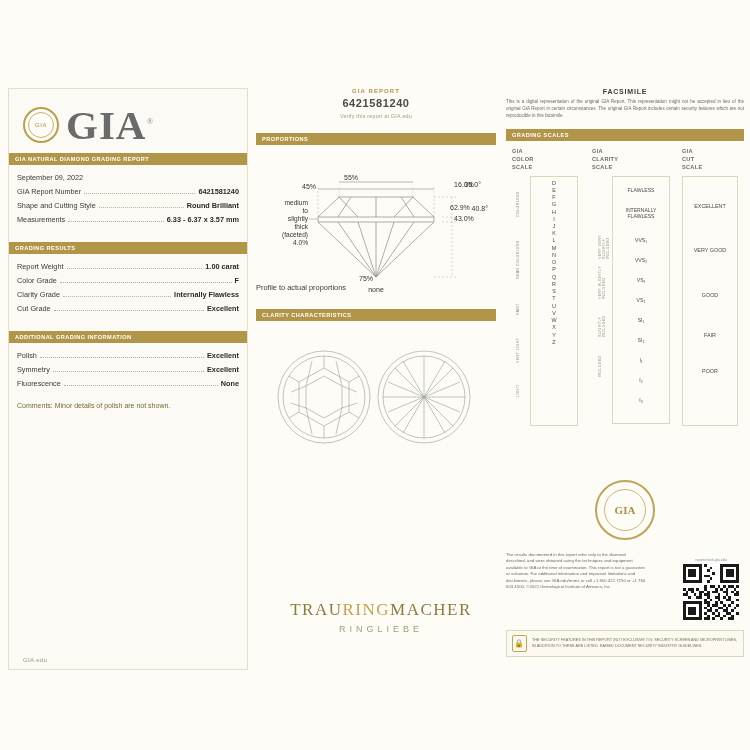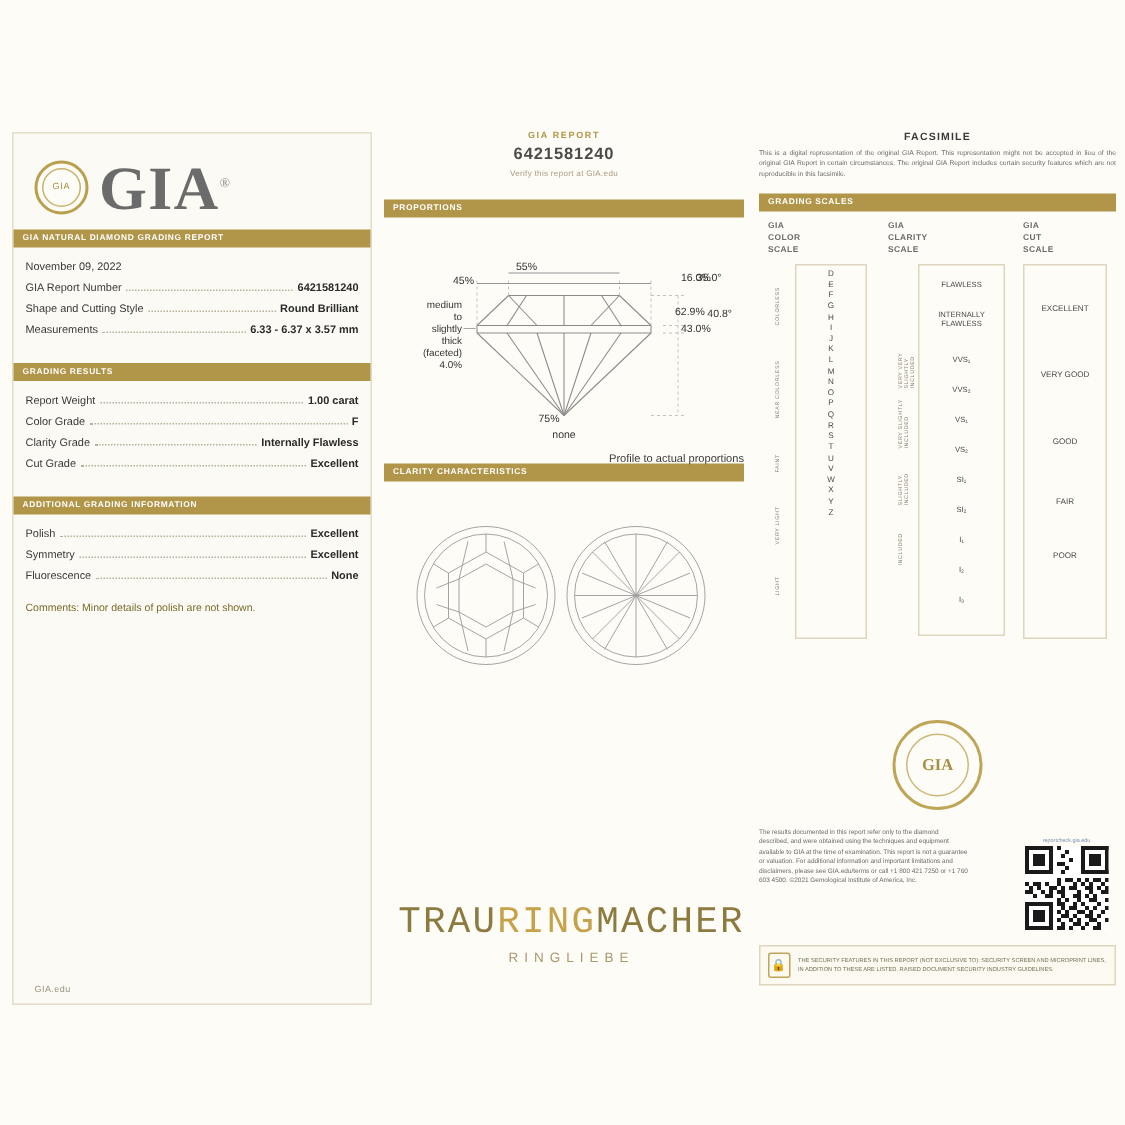--- a/index.html
+++ b/index.html
@@ -81,32 +81,32 @@
   }
   .verify{
     font-size:5.4px;color:#a79c7e;margin-top:4px;letter-spacing:.2px;
   }
   .mid-bar{margin-top:14px;}
   .prop-box{
     position:relative;height:150px;margin-top:6px;
   }
   .prop-svg{position:absolute;left:0;top:0;}
   .prop-cap{
-    text-align:right;font-size:7.4px;color:#3a3a3a;margin-top:18px;
+    text-align:left;font-size:7.4px;color:#3a3a3a;margin-top:0;
   }
   .clarity-box{
     margin-top:14px;height:140px;position:relative;
   }
   
   .brand{
     position:absolute;left:256px;top:600px;width:250px;text-align:center;
   }
   .brand-main{
-    font-size:25px;letter-spacing:1.5px;color:#8d7a3f;font-weight:normal;
-    font-family:Liberation Mono, monospace;
+    font-size:17px;letter-spacing:1.5px;color:#8d7a3f;font-weight:normal;
+    font-family:Liberation Serif, serif;
   }
   .brand-main .accent{color:#c6a24a;}
   .brand-sub{
     font-size:9px;letter-spacing:4px;color:#a99a6e;margin-top:4px;
   }
 
   
   .col-right{position:absolute;left:506px;top:88px;width:238px;height:580px;}
   .facsimile-title{
     text-align:center;font-size:7px;font-weight:bold;letter-spacing:.8px;color:#3a3a3a;
@@ -182,21 +182,21 @@
       </div>
       <div class="gia-word">
         <span>GIA</span><span class="gia-reg">®</span>
       </div>
     </div>
 
     <div style="position:absolute;left:0;top:64px;right:0;">
       <div class="bar">GIA NATURAL DIAMOND GRADING REPORT</div>
       <div class="rows">
         <div class="row plain">
-          <span class="lab">November 09, 2022</span>
+          <span class="lab">September 09, 2022</span>
         </div>
         <div class="row">
           <span class="lab">GIA Report Number</span>
           <span class="dots"></span>
           <span class="val">6421581240</span>
         </div>
         <div class="row">
           <span class="lab">Shape and Cutting Style</span>
           <span class="dots"></span>
           <span class="val">Round Brilliant</span>

